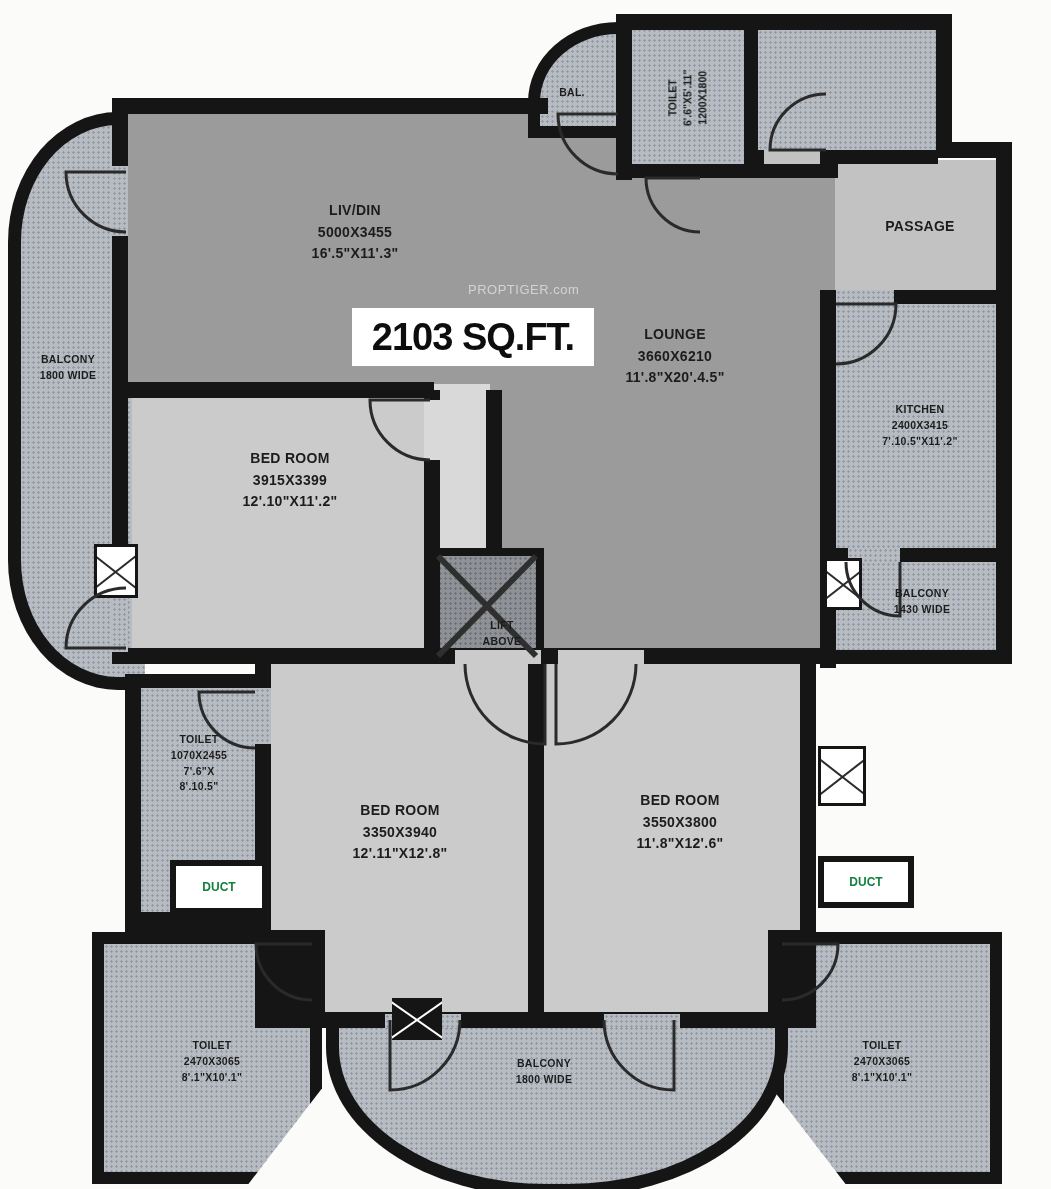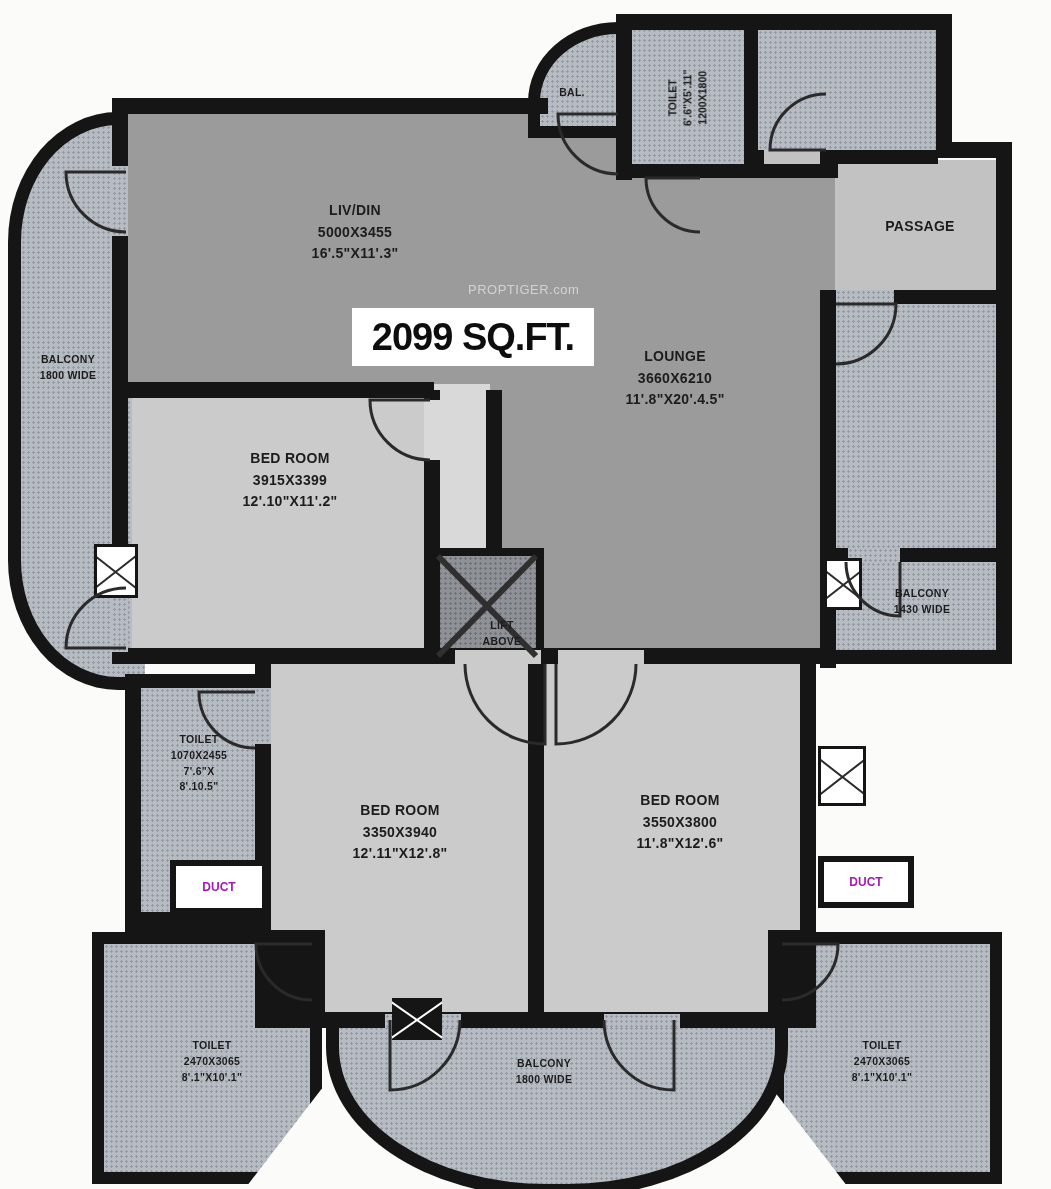--- a/index.html
+++ b/index.html
@@ -21,21 +21,21 @@
   .lbl{position:absolute;text-align:center;font-weight:bold;font-size:14px;line-height:1.55;
        color:#1c1c1c;letter-spacing:.3px;text-transform:uppercase;filter:blur(.4px);}
   .lbl span{display:block;}
   .small{font-size:10.5px;line-height:1.5;}
   .areabox{position:absolute;left:352px;top:308px;width:242px;height:58px;background:#ffffff;
        display:flex;align-items:center;justify-content:center;font-weight:bold;font-size:38px;
        letter-spacing:-1px;color:#0d0d0d;filter:blur(.3px);}
   .wm{position:absolute;left:468px;top:282px;font-size:13px;color:rgba(255,255,255,.55);
        letter-spacing:.5px;filter:blur(.3px);}
   .duct{position:absolute;background:#ffffff;border:6px solid #151515;display:flex;
-       align-items:center;justify-content:center;font-weight:bold;font-size:12px;color:#a21caf;
+       align-items:center;justify-content:center;font-weight:bold;font-size:12px;color:#15803d;
        filter:blur(.3px);}
   .xbox{position:absolute;background:#fff;border:3px solid #151515;overflow:hidden;}
   .xbox::before,.xbox::after{content:"";position:absolute;left:-20%;top:50%;width:140%;height:2px;
        background:#2b2b2b;transform:rotate(38deg);}
   .xbox::after{transform:rotate(-38deg);}
   .blackbox{position:absolute;background:#151515;overflow:hidden;}
   .blackbox::before,.blackbox::after{content:"";position:absolute;left:-20%;top:50%;width:140%;
        height:2px;background:#fff;transform:rotate(35deg);}
   .blackbox::after{transform:rotate(-35deg);}
   svg.overlay{position:absolute;left:0;top:0;pointer-events:none;}
@@ -146,39 +146,44 @@
       <path d="M782,944 L838,944 A56,56 0 0 1 782,1000"></path>
       <path d="M390,1020 L390,1090 A70,70 0 0 0 460,1020"></path>
       <path d="M674,1020 L674,1090 A70,70 0 0 1 604,1020"></path>
     </g>
     <g stroke="#2f2f2f" stroke-width="6">
       <line x1="438" y1="556" x2="536" y2="656"></line>
       <line x1="536" y1="556" x2="438" y2="656"></line>
     </g>
   </svg>
 
-  <div class="areabox">2099 SQ.FT.</div>
+  <div class="areabox">2103 SQ.FT.</div>
   <div class="wm">PROPTIGER.com</div>
 
   <div class="lbl" style="left:255px;top:200px;width:200px;">
     <span>LIV/DIN</span>
     <span>5000X3455</span>
     <span>16'.5"X11'.3"</span>
   </div>
 
-  <div class="lbl" style="left:575px;top:346px;width:200px;">
+  <div class="lbl" style="left:575px;top:324px;width:200px;">
     <span>LOUNGE</span>
     <span>3660X6210</span>
     <span>11'.8"X20'.4.5"</span>
   </div>
 
   <div class="lbl" style="left:855px;top:216px;width:130px;">
     <span>PASSAGE</span>
   </div>
 
+  <div class="lbl small" style="left:850px;top:402px;width:140px;">
+    <span>KITCHEN</span>
+    <span>2400X3415</span>
+    <span>7'.10.5"X11'.2"</span>
+  </div>
 
 
   <div class="vwrap" style="left:632px;top:28px;width:112px;height:140px;">
     <div class="vrot">
       <span>TOILET</span>
       <span>6'.6"X5'.11"</span>
       <span>1200X1800</span>
     </div>
   </div>
 

